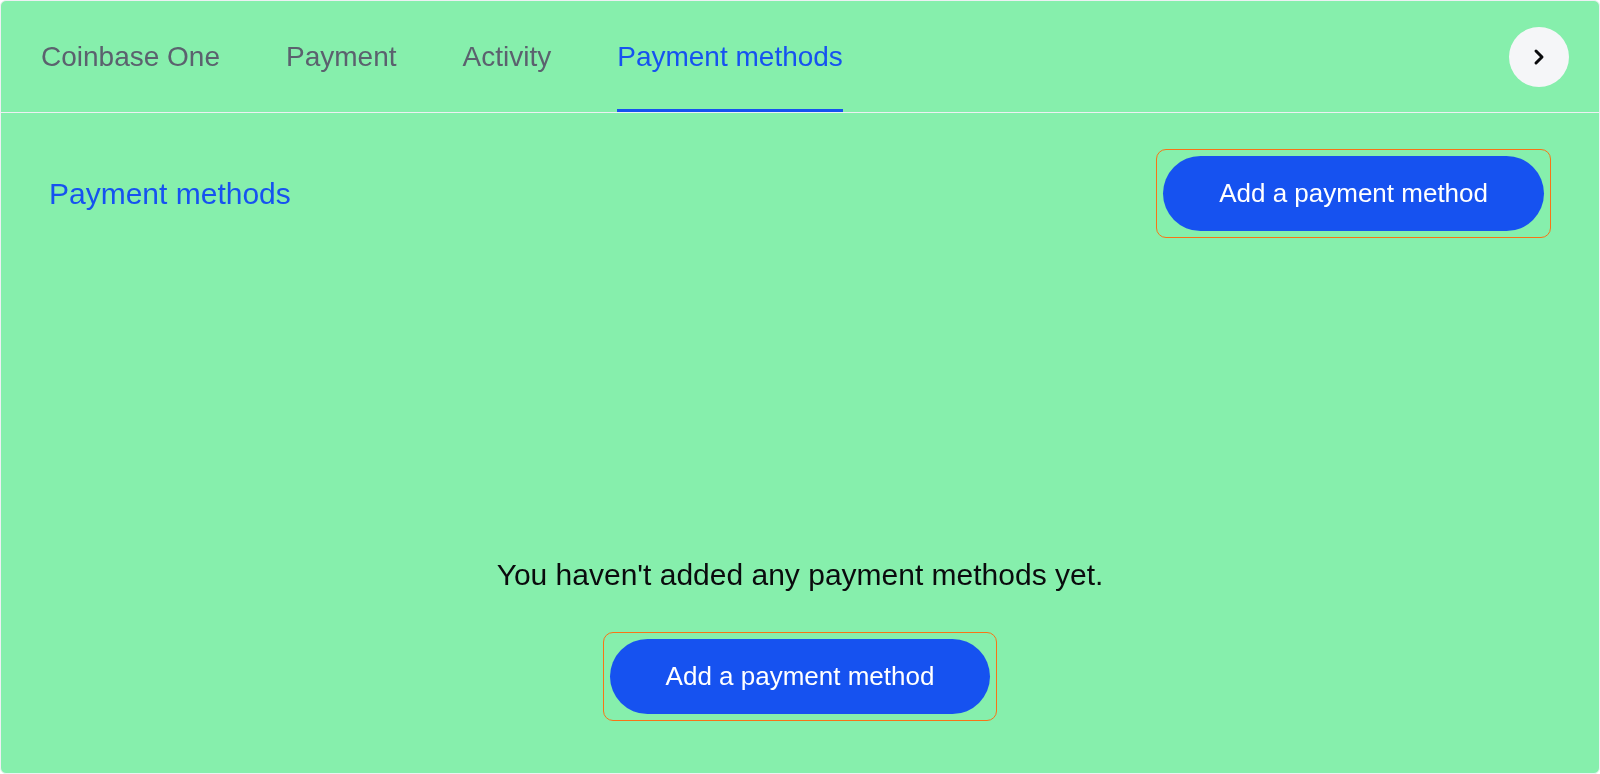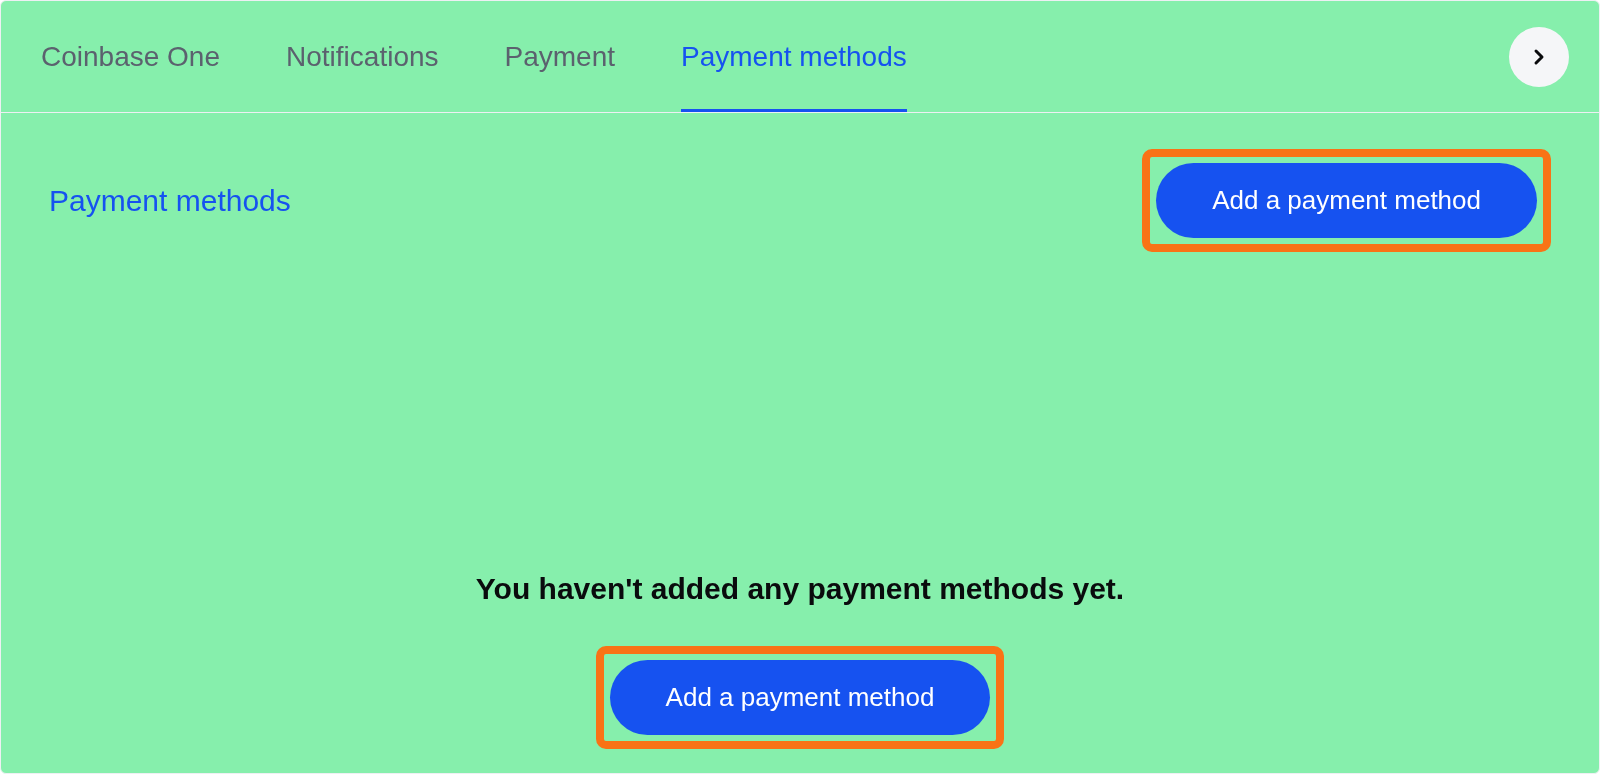--- a/index.html
+++ b/index.html
@@ -77,21 +77,21 @@
       align-items: center;
       justify-content: space-between;
       padding: 36px 48px 0 48px;
     }
     .section-title {
       font-size: 30px;
       font-weight: 400;
       color: #1652f0;
     }
     .highlight-box {
-      border: 8px solid #f97316;
+      border: 1px solid #f97316;
       border-radius: 10px;
       padding: 6px;
       display: inline-block;
     }
     .primary-btn {
       background: #1652f0;
       color: #ffffff;
       font-size: 26px;
       font-weight: 500;
       border: none;
@@ -99,37 +99,37 @@
       padding: 22px 56px;
       cursor: pointer;
       white-space: nowrap;
     }
     .empty-state {
       text-align: center;
       padding-top: 320px;
     }
     .empty-message {
       font-size: 30px;
-      font-weight: 700;
+      font-weight: 400;
       color: #0a0b0d;
       margin-bottom: 40px;
     }
     .empty-btn-wrap {
       display: inline-block;
     }
   </style>
 </head>
 <body>
 
 <div class="outer-frame">
 
   <nav class="tab-bar">
     <div class="tab-item">Coinbase One</div>
-    <div class="tab-item">Notifications</div>
     <div class="tab-item">Payment</div>
+    <div class="tab-item">Activity</div>
     <div class="tab-item active">Payment methods</div>
 
     <button class="scroll-button">
       <svg viewBox="0 0 24 24" fill="none" stroke="#0a0b0d" stroke-width="3" stroke-linecap="round" stroke-linejoin="round">
         <polyline points="9 18 15 12 9 6"></polyline>
       </svg>
     </button>
   </nav>
 
   <div class="content-header">

